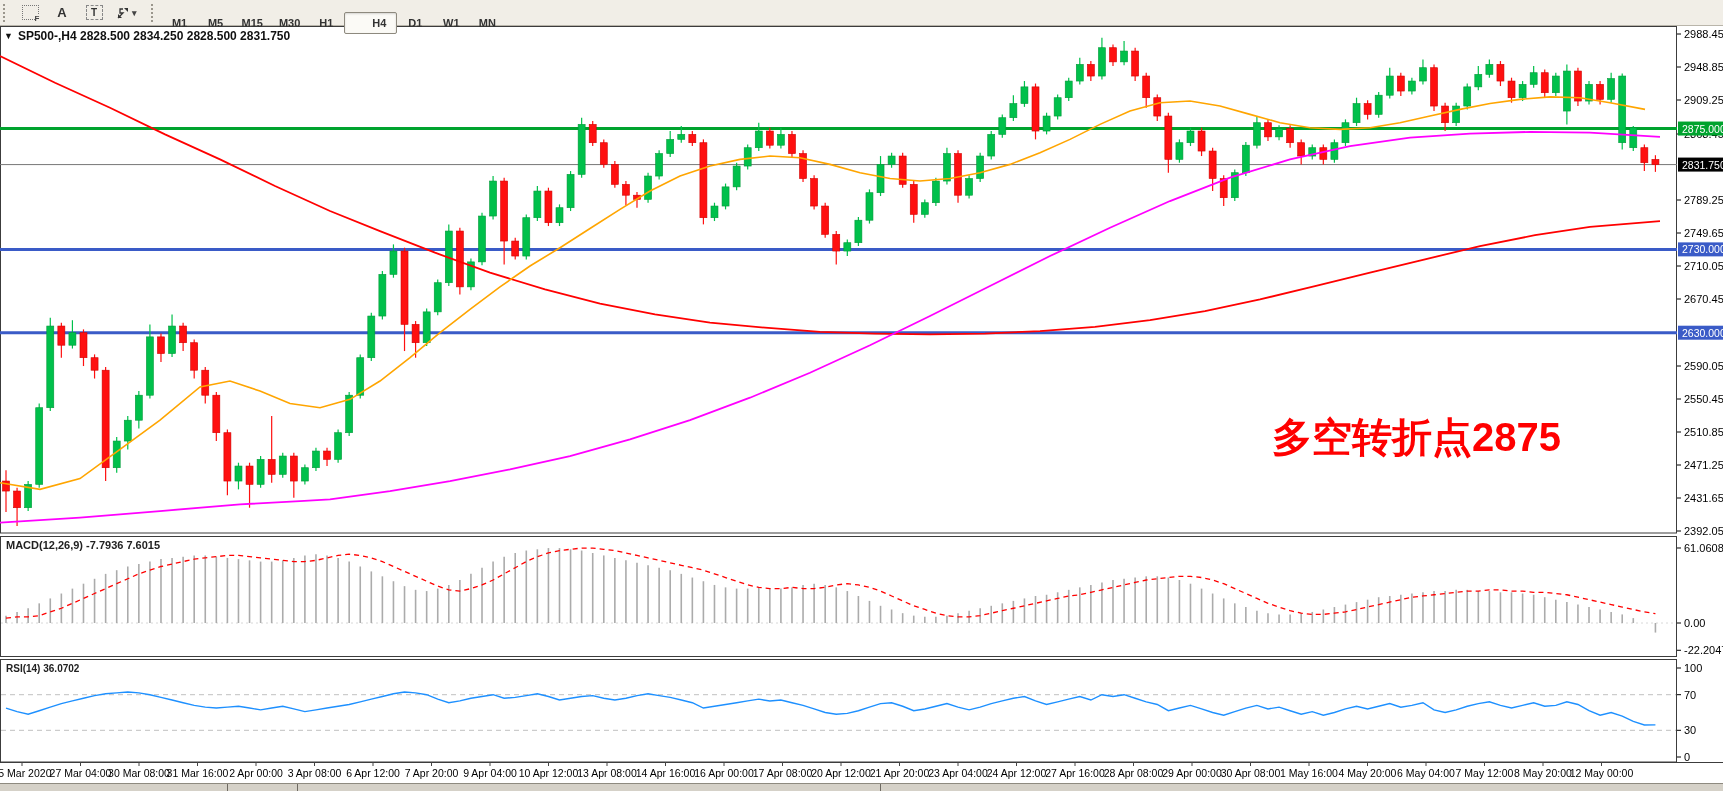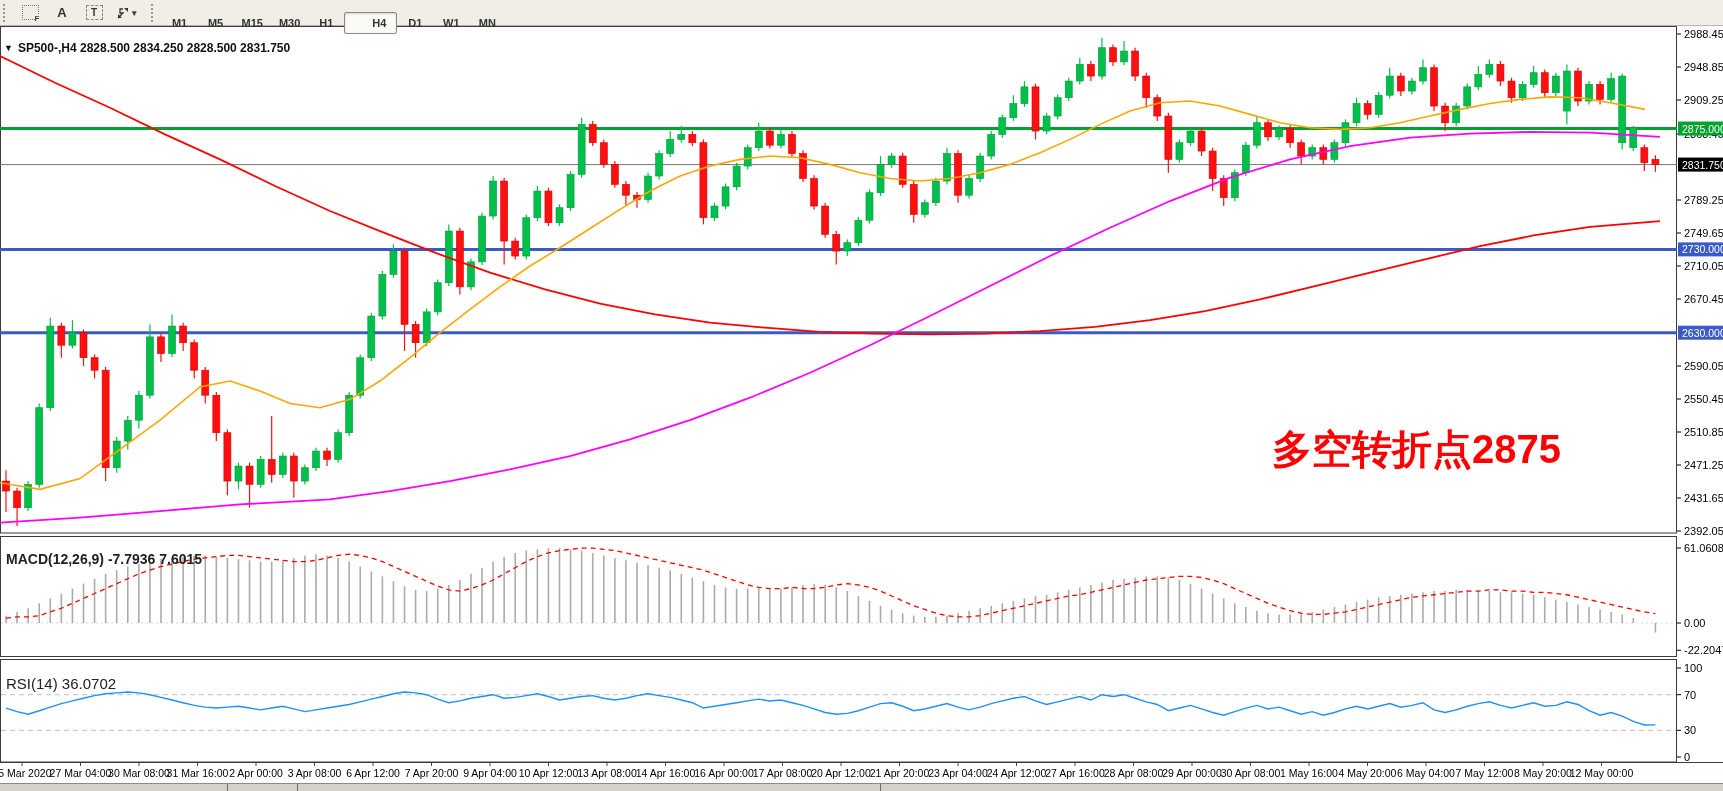--- a/index.html
+++ b/index.html
@@ -13,25 +13,25 @@
   .tb-btn{height:20px;min-width:20px;display:flex;align-items:center;justify-content:center;
     padding:0 5px;font-size:11px;font-weight:bold;color:#333;border:1px solid transparent;border-radius:2px;}
   .tf-btn{padding:0 7px;letter-spacing:0;}
   .tf-btn.active{background:#fbfaf6;border:1px solid #8d897e;box-shadow:inset 0 1px 2px rgba(0,0,0,.15);padding-left:24px;}
   .icon-f-box{width:15px;height:13px;border:1px dotted #777;position:relative;}
   .icon-f-box span{position:absolute;right:-2px;bottom:-4px;font-size:8px;font-weight:bold;color:#444;background:#f1eee7;}
   .icon-t-box{width:15px;height:13px;border:1px dashed #888;font-size:10px;font-weight:bold;
     color:#333;display:flex;align-items:center;justify-content:center;}
   .caret{font-size:9px;color:#444;margin-left:2px;}
   
-  .flt{position:absolute;z-index:3;white-space:nowrap;margin-top:12px;}
+  .flt{position:absolute;z-index:3;white-space:nowrap;}
   #chart-header{left:4px;top:29px;font-size:12px;font-weight:600;color:#111;}
   #chart-header .tri{font-size:9px;margin-right:5px;position:relative;top:-1px;}
-  #macd-label{left:6px;top:539px;font-size:14px;font-weight:bold;color:#222;}
-  #rsi-label{left:6px;top:663px;font-size:15px;font-weight:normal;color:#222;}
+  #macd-label{left:6px;top:539px;font-size:11px;font-weight:bold;color:#222;}
+  #rsi-label{left:6px;top:663px;font-size:10px;font-weight:bold;color:#222;}
   #annotation{left:1272px;top:410px;font-size:40px;font-weight:600;}
   
   #bottom-strip{position:absolute;left:0;top:783px;width:1723px;height:8px;background:#d5d1c8;
     border-top:1px solid #8e8a80;z-index:4;}
   #bottom-strip .sep{position:absolute;top:0;width:1px;height:8px;background:#6e6a62;}
 </style>
 </head>
 <body>
 
 <div id="stage">

